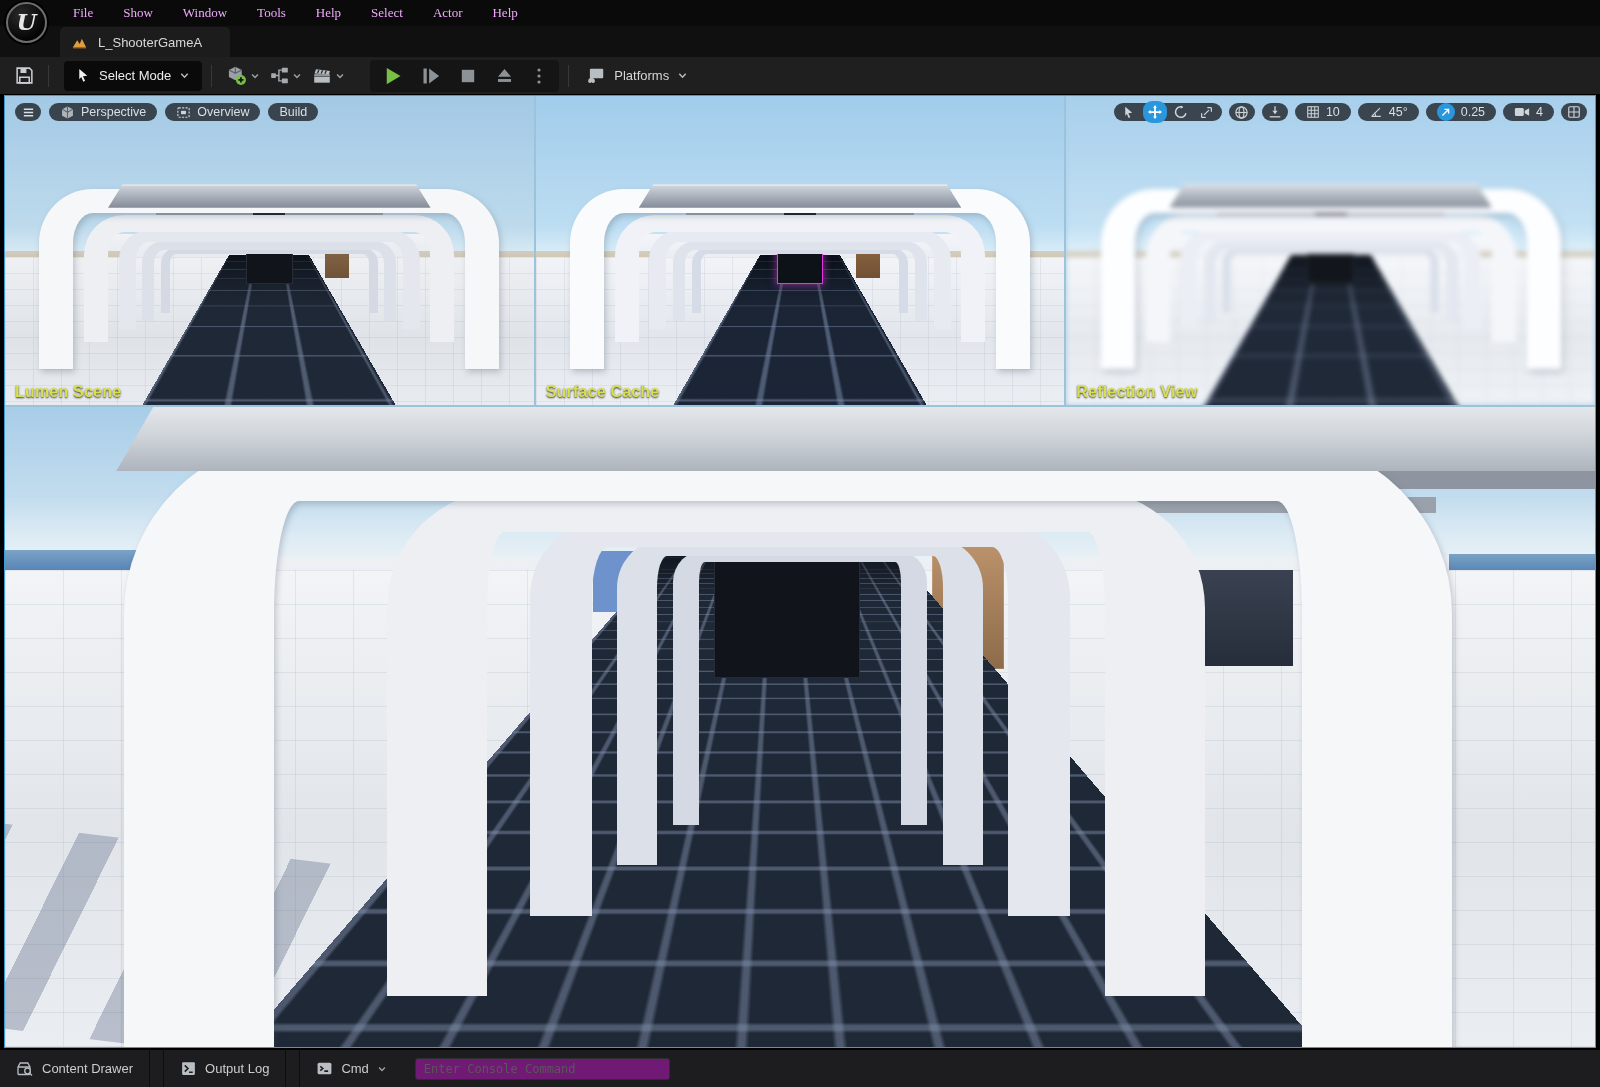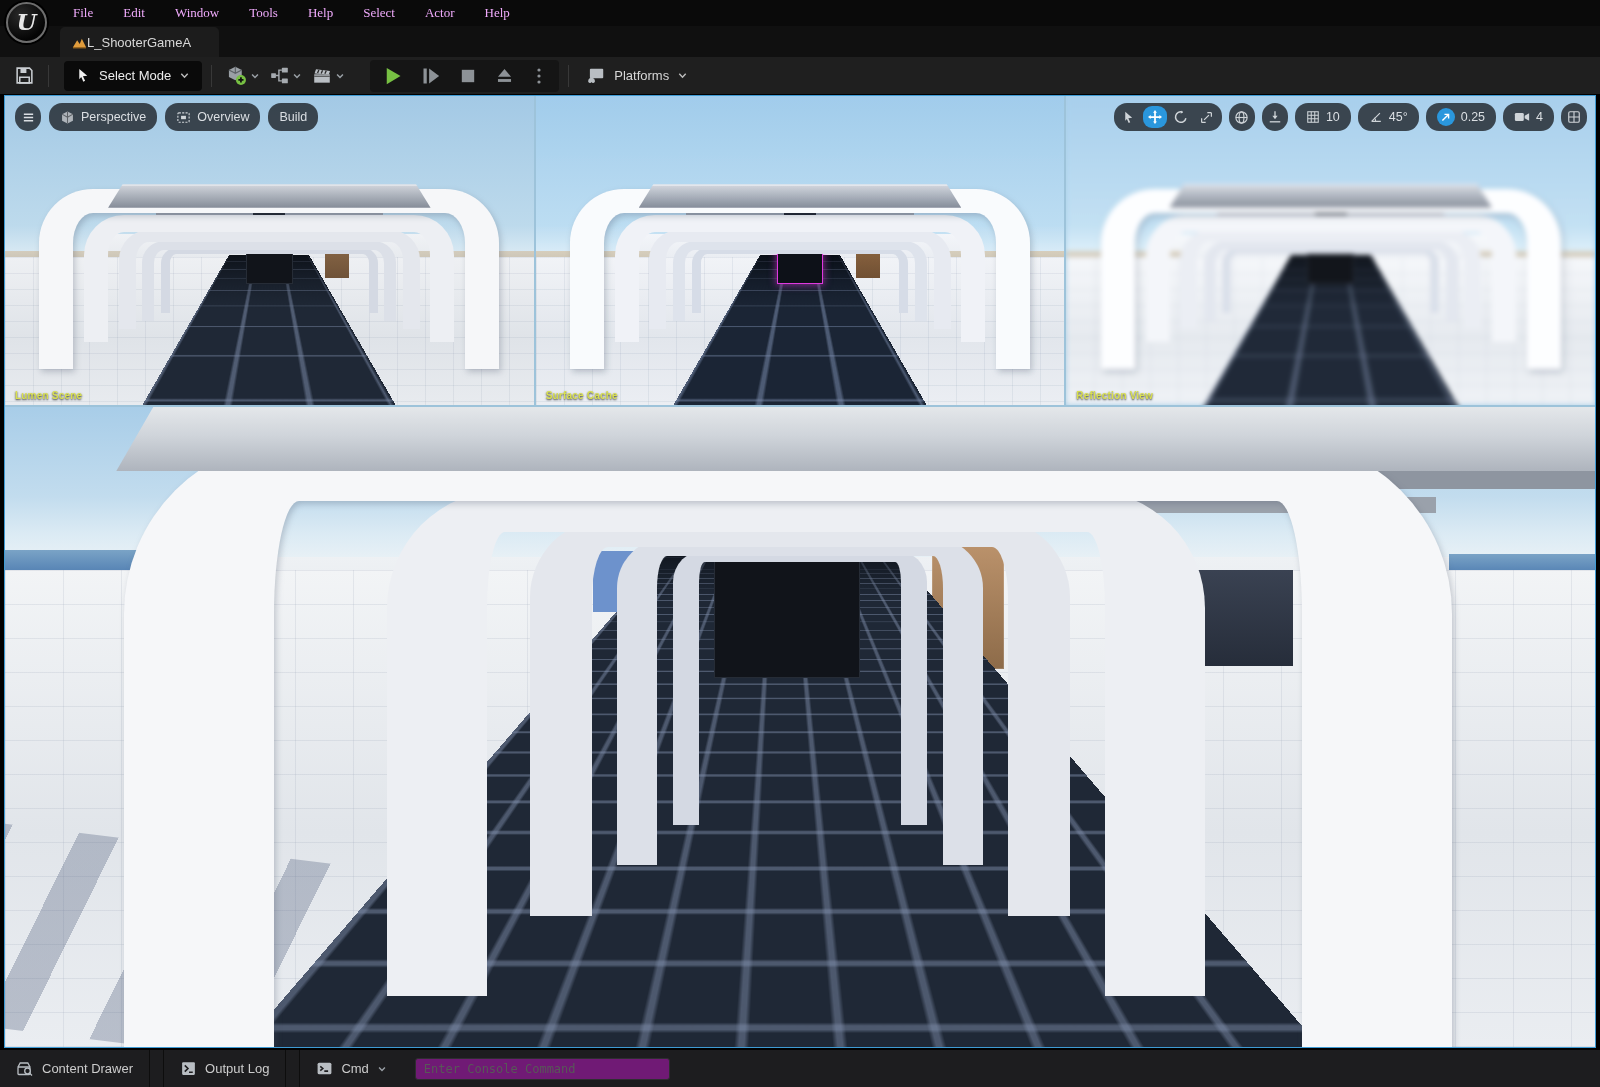--- a/index.html
+++ b/index.html
@@ -16,21 +16,21 @@
           background:radial-gradient(circle at 35% 30%, #2a2a2a, #050505 70%);
           border:2px solid #6e6e6e; z-index:30; display:flex; align-items:center; justify-content:center;
           box-shadow:0 0 0 2px #000; }
   .logo span { font-family:"DejaVu Serif", serif; font-style:italic; font-weight:bold;
                color:#e9e9e9; font-size:23px; line-height:1; transform:translateY(-1px); }
 
   
   .tabbar { position:absolute; left:0; top:26px; right:0; height:31px; background:#101010;
             display:flex; align-items:flex-end; padding-left:60px; z-index:10; }
   .tab { height:30px; background:#1c1c1c; border-radius:5px 5px 0 0; display:flex; align-items:center;
-         gap:0; padding:0 28px 0 12px; color:#d8d8d8; font-size:13px; }
+         gap:11px; padding:0 28px 0 12px; color:#d8d8d8; font-size:13px; }
 
   
   .toolbar { position:absolute; left:0; top:57px; right:0; height:38px; background:#1f1f1f;
              border-bottom:1px solid #000; display:flex; align-items:center; padding:8px 10px; z-index:10; }
   .tsep { width:1px; height:22px; background:#383838; margin:0 9px; }
   .icon-btn { display:flex; align-items:center; gap:3px; color:#c9cdd1; padding:4px 5px; border-radius:3px; cursor:default; }
   .selectmode-btn { display:flex; align-items:center; gap:8px; background:#0a0a0a; border-radius:4px;
                     height:30px; padding:0 12px; color:#ececec; font-size:13px; margin-left:6px; }
   .play-cluster { display:flex; align-items:center; background:#closed; background:#151515; border-radius:4px;
                   height:32px; padding:0 6px; gap:4px; margin-left:20px; }
@@ -39,21 +39,21 @@
   .chev { display:inline-flex; }
 
   
   .viewport-frame { position:absolute; left:4px; top:95px; width:1592px; height:953px;
                     background:#9dc3da; border:1px solid #3e9bd4; }
   .vp-grid { width:100%; height:100%; display:flex; flex-direction:column; gap:2px; }
   .vp-row-top { display:flex; gap:2px; height:309px; }
   .vp-row-main { flex:1; display:flex; }
   .pane { position:relative; overflow:hidden; background:#aacfe8; flex:1 1 0; }
   .pane--main { height:100%; }
-  .pane-label { position:absolute; left:10px; bottom:4px; z-index:6; font-size:10px; font-weight:bold;
+  .pane-label { position:absolute; left:10px; bottom:4px; z-index:6; font-size:16px; font-weight:bold;
                 color:#d8df50; text-shadow:0 1px 2px rgba(0,0,0,.8); letter-spacing:.2px; }
 
   
   .scene { position:absolute; inset:0; }
   .scene > div { position:absolute; }
   .sky { inset:0; background:linear-gradient(#a3c9e5 0%, #bddaec 42%, #dcebf4 52%, #e9f1f6 58%, #e6edf3 100%); }
   .backwall { left:18%; right:18%; top:44.5%; height:13%; background:linear-gradient(#f0f2f5,#e1e5ea); }
   .sand { top:50.3%; height:5.8%; width:23%; background:linear-gradient(#d3ccbd,#c3bcae); }
   .sand-l { left:0; } .sand-r { right:0; }
   .sea { display:none; background:linear-gradient(#7aa3c6 0%, #3f6fa9 22%, #4175b0 100%); }
@@ -125,21 +125,21 @@
   .pane--main .a2 { left:24%; right:24.5%; top:13%; height:79%; border-width:42px 100px 0; border-radius:118px 118px 0 0; }
   .pane--main .a3 { left:33%; right:33%; top:17.5%; height:62%; border-width:28px 62px 0; border-radius:78px 78px 0 0; }
   .pane--main .a4 { left:38.5%; right:38.5%; top:20.5%; height:51%; border-width:18px 40px 0; border-radius:50px 50px 0 0; }
   .pane--main .a5 { left:42%; right:42%; top:22.3%; height:43%; border-width:12px 26px 0; border-radius:32px 32px 0 0; }
   .pane--main .roof { left:7%; right:0; top:0; height:10%; clip-path:polygon(0 100%, 2.5% 0, 100% 0, 100% 100%);
           background:linear-gradient(#e4e7ea 0%,#cfd4da 45%,#aeb4bd 100%); border-top:none; }
 
   
   .vp-ui-left { position:absolute; left:10px; top:7px; display:flex; gap:8px; z-index:8; align-items:center; }
   .vp-ui-right { position:absolute; right:8px; top:7px; display:flex; gap:7px; z-index:8; align-items:center; }
-  .pill { display:flex; align-items:center; gap:6px; height:28px; padding:0 11px; border-radius:13px;
+  .pill { display:flex; align-items:center; gap:6px; height:18px; padding:0 11px; border-radius:13px;
           background:rgba(26,30,35,.78); color:#dbdfe3; font-size:12.5px; cursor:default; }
   .pill--round { width:26px; padding:0; justify-content:center; }
   .pill--tools { padding:2px 3px; gap:2px; }
   .tool-slot { width:24px; height:22px; border-radius:9px; display:flex; align-items:center; justify-content:center; color:#cfd4d8; }
   .tool-slot.active { background:#2a97dd; color:#fff; }
   .snap-ico { width:18px; height:18px; border-radius:50%; display:flex; align-items:center; justify-content:center; color:#cfd4d8; }
   .snap-ico.active { background:#2a97dd; color:#fff; }
 
   
   .statusbar { position:absolute; left:0; right:0; bottom:0; height:39px; background:#1d1d1f;
@@ -159,21 +159,21 @@
 <body>
 
 <div class="app">
 
   <div class="logo">
       <span>U</span>
     </div>
 
   <div class="menubar">
     <div class="menu-item">File</div>
-    <div class="menu-item">Edit</div>
+    <div class="menu-item">Show</div>
     <div class="menu-item">Window</div>
     <div class="menu-item">Tools</div>
     <div class="menu-item">Help</div>
     <div class="menu-item">Select</div>
     <div class="menu-item">Actor</div>
     <div class="menu-item">Help</div>
   </div>
 
   <div class="tabbar">
     <div class="tab">

